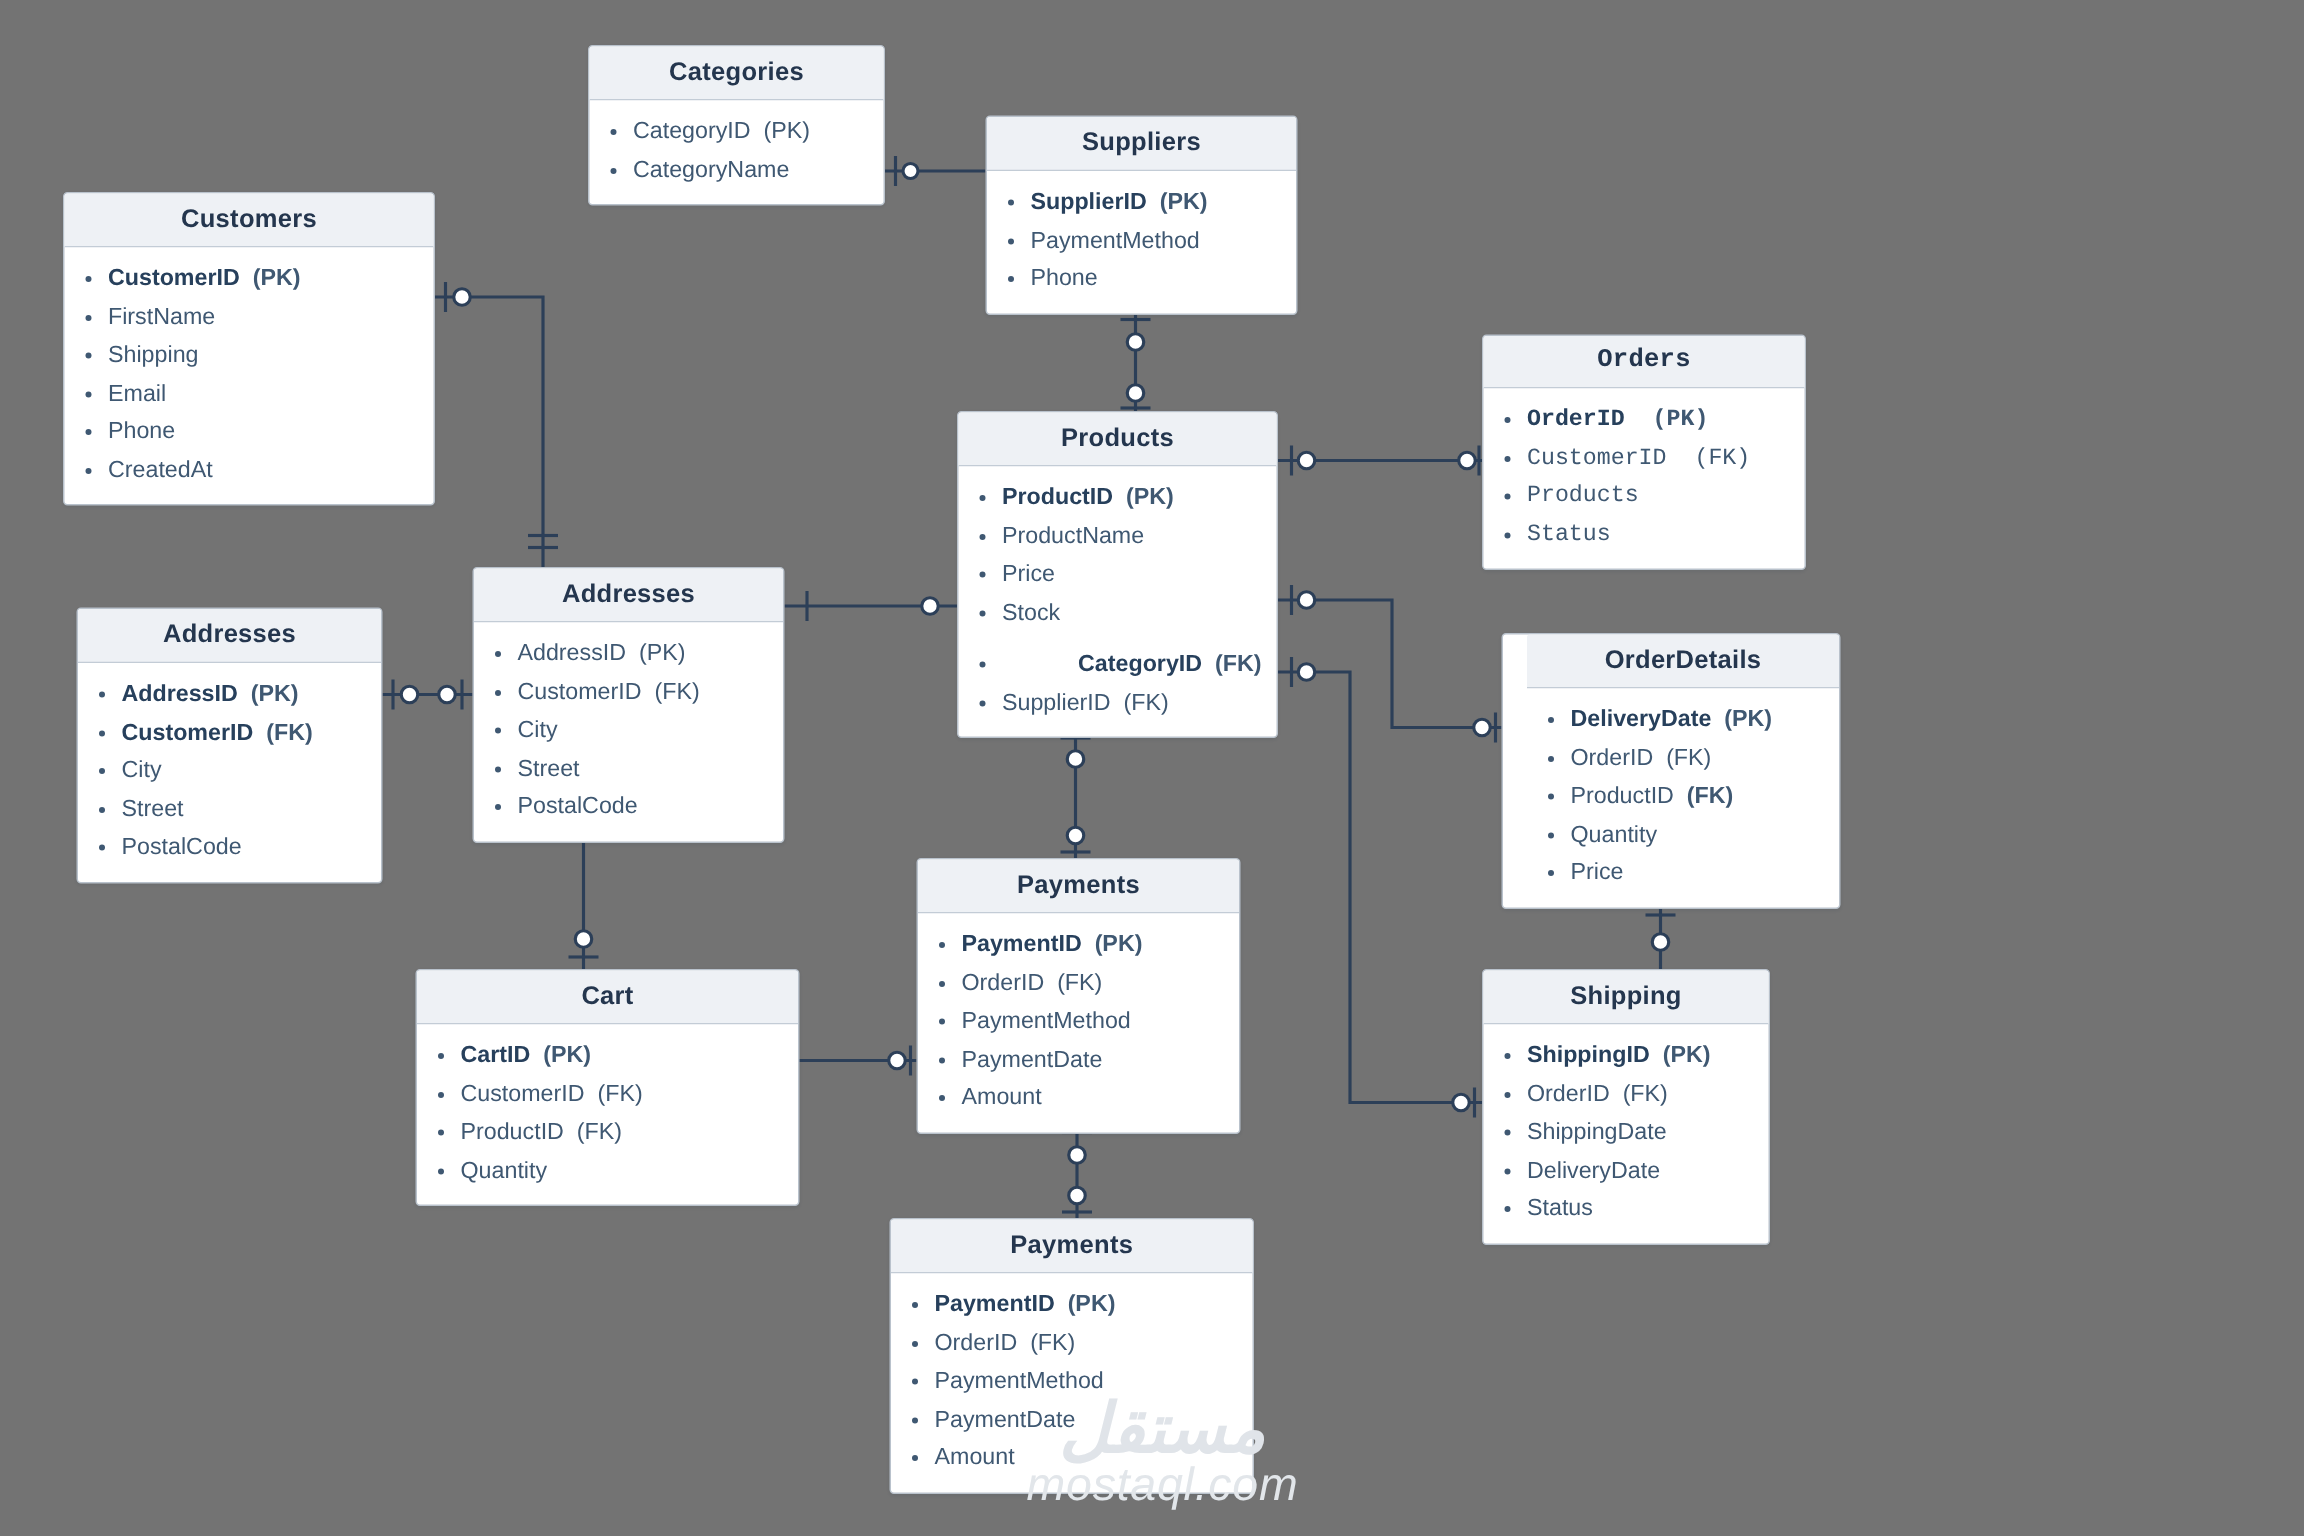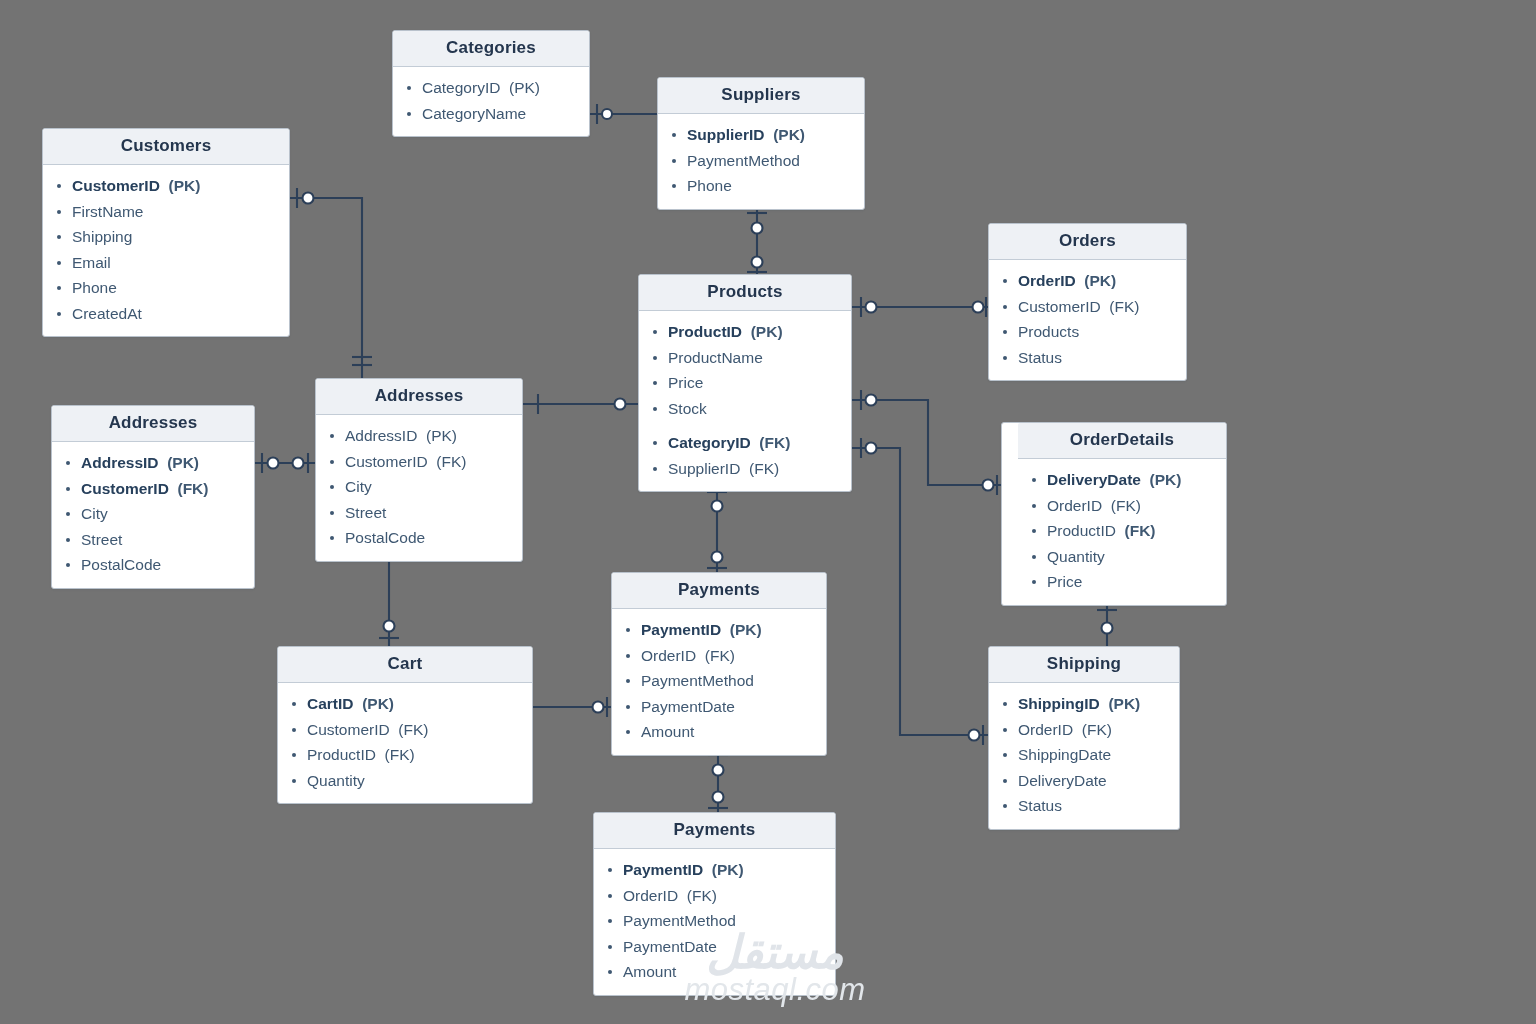--- a/index.html
+++ b/index.html
@@ -65,21 +65,21 @@
     height: 4px;
     border-radius: 50%;
     background: #3f5872;
   }
   .field.strong, .field .k.strong {
     font-weight: bold;
     color: #27405c;
   }
   .field .k { font-weight: normal; }
   .field .tag { color: #3f5872; }
-  .field.gap-above { margin-top: 9px; }
+  .field.gap-above { margin-top: 9px; text-align: right; }
 
   
   #watermark {
     position: absolute;
     z-index: 8;
     text-align: center;
     color: #dfe3e8;
     user-select: none;
     pointer-events: none;
   }
@@ -226,21 +226,21 @@
         <div class="entity-header">Customers</div>
         <ul class="entity-body">
           <li class="field strong"><span class="k strong">CustomerID</span>&nbsp;&nbsp;<span class="tag">(PK)</span></li>
           <li class="field"><span class="k">FirstName</span></li>
           <li class="field"><span class="k">Shipping</span></li>
           <li class="field"><span class="k">Email</span></li>
           <li class="field"><span class="k">Phone</span></li>
           <li class="field"><span class="k">CreatedAt</span></li>
         </ul>
       </div>
-      <div class="entity" style="left: 988px; top: 223px; width: 199px;">
+      <div class="entity" style="left: 988px; top: 223px; width: 216px; font-family: Liberation Mono, monospace;">
         <div class="entity-header">Orders</div>
         <ul class="entity-body">
           <li class="field strong"><span class="k strong">OrderID</span>&nbsp;&nbsp;<span class="tag">(PK)</span></li>
           <li class="field"><span class="k">CustomerID</span>&nbsp;&nbsp;<span class="tag">(FK)</span></li>
           <li class="field"><span class="k">Products</span></li>
           <li class="field"><span class="k">Status</span></li>
         </ul>
       </div>
       <div class="entity" style="left: 638px; top: 274px; width: 214px;">
         <div class="entity-header">Products</div>

